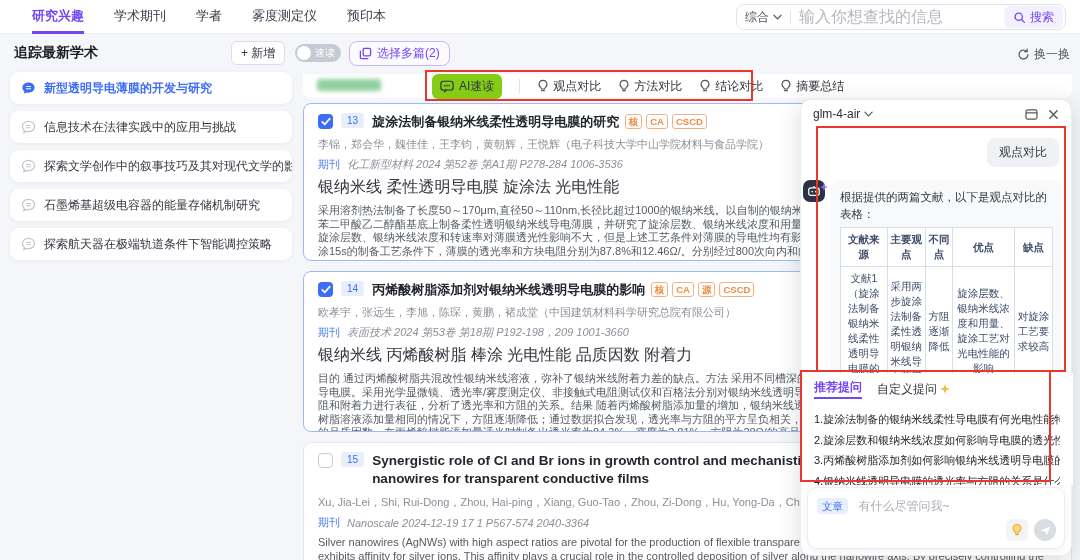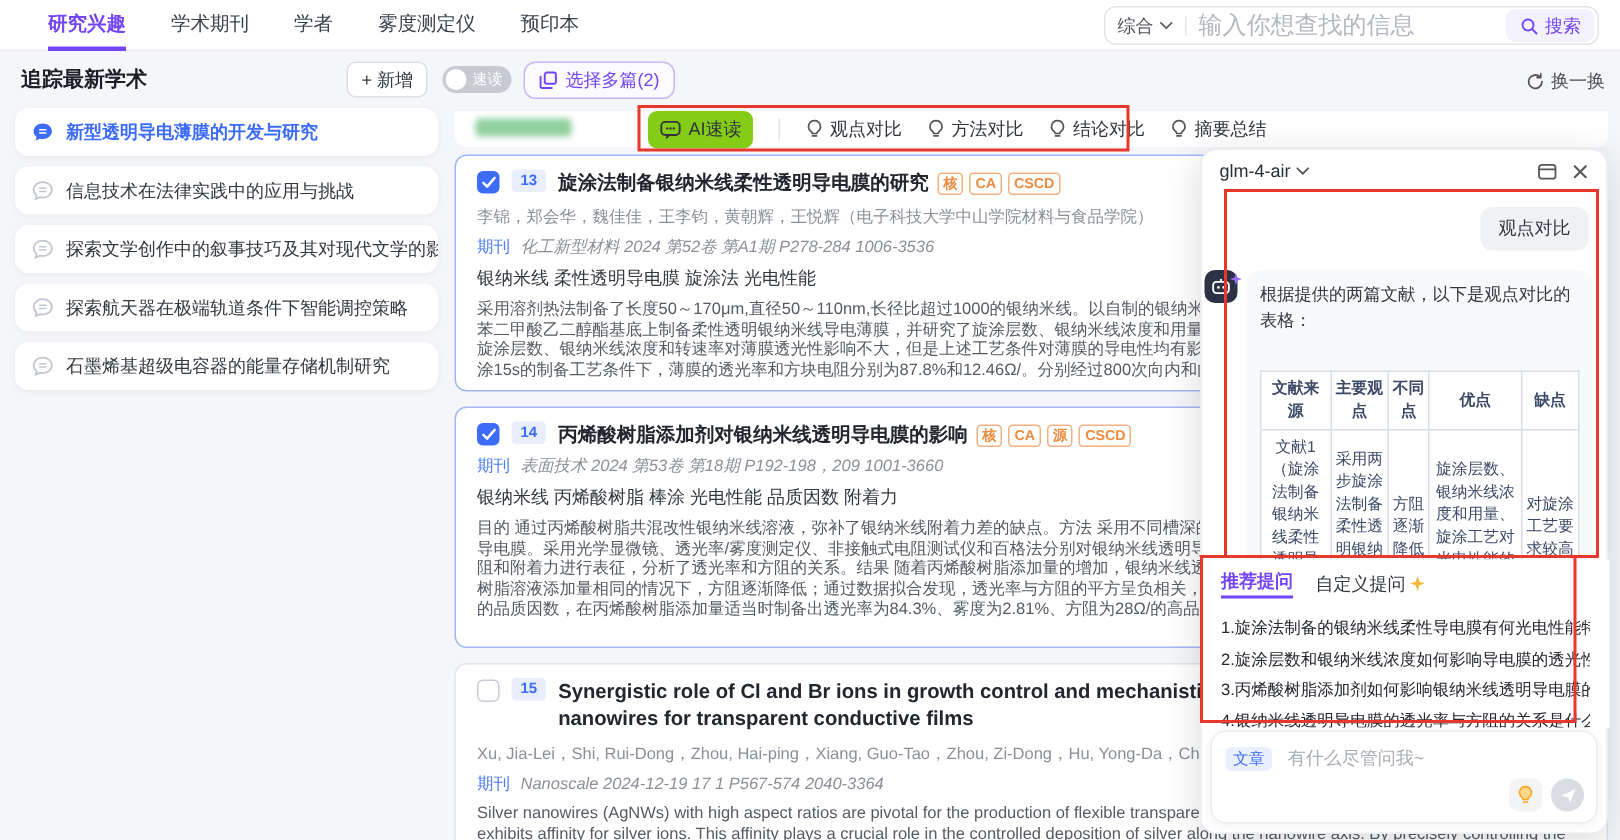--- a/index.html
+++ b/index.html
@@ -43,48 +43,48 @@
 
   
   .papers { position:absolute; left:303px; top:0; width:769px; z-index:1; }
   .paper { position:absolute; left:0; width:769px; background:#fff; border-radius:8px; border:1px solid #e4e6ee; padding:9px 14px; overflow:hidden; }
   .paper.selected { border-color:#9fb9f5; }
   .partial-card { position:absolute; left:0; top:74px; width:769px; height:24px; background:#fff; border-radius:0 0 8px 8px; display:flex; align-items:flex-start; padding:5px 14px; }
   .greenblur { display:inline-block; width:64px; height:12px; background:#7ec88f; border-radius:3px; filter:blur(2px); opacity:.85; }
   .p-head { display:flex; align-items:flex-start; gap:8px; }
   .checkbox { flex:0 0 15px; width:15px; height:15px; border-radius:4px; margin-top:1px; background:#3D6DF8; display:flex; align-items:center; justify-content:center; cursor:pointer; }
   .checkbox.unchecked { background:#fff; border:1.5px solid #c8ccd6; }
-  .pnum { flex:0 0 auto; background:#e9eefc; color:#3D6DF8; font-size:10px; font-weight:bold; padding:2px 6px; border-radius:3px; margin-top:0px; }
+  .pnum { flex:0 0 auto; background:#e9eefc; color:#3D6DF8; font-size:10px; font-weight:normal; padding:2px 6px; border-radius:3px; margin-top:0px; }
   .ptitle { font-size:13px; font-weight:bold; color:#22262e; line-height:17px; cursor:pointer; }
   .pbadges { display:inline-flex; gap:4px; margin-left:2px; vertical-align:1px; }
   .pbadge { color:#ED8C40; border:1px solid #F2B183; background:#fff; border-radius:3px; font-size:9.5px; line-height:13px; padding:0 3px; white-space:nowrap; }
   .pauthors { font-size:11px; color:#8b8f98; margin-top:7px; white-space:nowrap; overflow:hidden; }
   .pjournal { display:flex; gap:7px; align-items:center; margin-top:5px; }
   .jlabel { font-size:11px; color:#4d7df2; }
   .jinfo { font-size:11px; color:#8b8f98; font-style:italic; white-space:nowrap; overflow:hidden; }
-  .pkeywords { font-size:12px; color:#33373f; font-weight:500; margin-top:5px; white-space:nowrap; overflow:hidden; }
+  .pkeywords { font-size:16px; color:#33373f; font-weight:500; margin-top:5px; white-space:nowrap; overflow:hidden; }
   .pabstract { font-size:11px; color:#555a63; line-height:13.5px; margin-top:6px; display:-webkit-box; -webkit-box-orient:vertical; overflow:hidden; }
   .clamp4 { -webkit-line-clamp:4; max-height:54px; }
   .clamp5 { -webkit-line-clamp:5; max-height:68px; }
   .chip-row { margin-top:8px; }
   .ptitle-en { font-size:13.5px; font-weight:bold; color:#22262e; line-height:18px; }
 
   
   .chatpanel { position:absolute; left:800px; top:99px; width:272px; height:457px; background:#fff; border:1px solid #ececf1; border-radius:11px; box-shadow:0 6px 24px rgba(25,28,40,.16); z-index:20; }
   .cp-head { position:absolute; left:0; top:0; right:0; height:28px; display:flex; align-items:center; padding:0 12px; }
   .model { display:flex; align-items:center; gap:4px; font-size:12px; color:#2a2e36; cursor:pointer; }
   .cp-icons { margin-left:auto; display:flex; align-items:center; gap:10px; }
   .cp-ic { cursor:pointer; display:flex; }
   .chatbody { position:absolute; left:0; top:28px; width:272px; height:245px; overflow:hidden; display:flex; flex-direction:column; }
   .ububble { align-self:flex-end; margin:10px 14px 0 0; background:#f0f1f4; border-radius:8px; padding:6px 12px; font-size:12px; color:#33373f; }
   .arow { display:flex; align-items:flex-start; margin-top:13px; padding-left:2px; padding-right:11px; gap:6px; }
   .avatar { position:relative; flex:0 0 22px; width:22px; height:22px; background:#2b3245; border-radius:7px; display:flex; align-items:center; justify-content:center; }
   .avatar .spark { position:absolute; right:-3px; top:-3px; }
   .abubble { flex:1; background:#f8f9fb; border-radius:10px; padding:9px 9px; font-size:11.5px; color:#33373f; line-height:17px; }
-  .ctable { width:100%; border-collapse:collapse; margin-top:24px; background:#fff; table-layout:fixed; }
+  .ctable { width:100%; border-collapse:collapse; margin-top:4px; background:#fff; table-layout:fixed; }
   .ctable th, .ctable td { border:1px solid #d9dde6; font-size:10.5px; color:#3c4a68; text-align:center; vertical-align:middle; padding:4px 2px; line-height:15px; word-break:break-all; }
   .ctable th { font-weight:bold; }
   .questions { position:absolute; left:0; top:273px; width:272px; height:112px; background:#fff; padding:6px 13px 0 13px; overflow:hidden; }
   .qtabs { display:flex; align-items:center; gap:15px; margin-bottom:10px; }
   .qtab { font-size:12px; color:#33373f; cursor:pointer; display:flex; align-items:center; gap:3px; }
   .qtab.active { color:#7445F5; font-weight:bold; border-bottom:2px solid #7445F5; padding-bottom:1px; }
   .qitem { font-size:11px; color:#23262c; font-weight:500; line-height:20.5px; white-space:nowrap; overflow:hidden; cursor:pointer; }
   .chat-input { position:absolute; left:6px; right:6px; bottom:6px; height:62px; background:#fff; border:1px solid #ececf1; border-radius:10px; box-shadow:0 2px 8px rgba(0,0,0,.05); padding:8px 9px; cursor:text; }
   .doc-badge { background:#e9effd; color:#3D6DF8; font-size:10.5px; padding:2px 5px; border-radius:4px; }
   .input-ph { font-size:12px; color:#a9adb5; margin-left:6px; }
@@ -239,30 +239,30 @@
         </span>
       <span>探索文学创作中的叙事技巧及其对现代文学的影响</span>
     </div>
     <div class="side-item">
       <span style="display:flex;">
           <svg width="15" height="15" viewBox="0 0 16 16">
             <path d="M8 1.5c3.6 0 6.5 2.4 6.5 5.5s-2.9 5.5-6.5 5.5c-.7 0-1.4-.1-2-.3L3 13.5l.6-2.4C2.3 10 1.5 8.7 1.5 7c0-3.1 2.9-5.5 6.5-5.5z" fill="none" stroke="#c2c6cf" stroke-width="1.3"></path>
             <path d="M5.8 5.8h4.4M5.8 8.2h4.4" stroke="#c2c6cf" stroke-width="1.1" stroke-linecap="round"></path>
           </svg>
         </span>
-      <span>探索航天器在极端轨道条件下智能调控策略</span>
+      <span>石墨烯基超级电容器的能量存储机制研究</span>
     </div>
     <div class="side-item">
       <span style="display:flex;">
           <svg width="15" height="15" viewBox="0 0 16 16">
             <path d="M8 1.5c3.6 0 6.5 2.4 6.5 5.5s-2.9 5.5-6.5 5.5c-.7 0-1.4-.1-2-.3L3 13.5l.6-2.4C2.3 10 1.5 8.7 1.5 7c0-3.1 2.9-5.5 6.5-5.5z" fill="none" stroke="#c2c6cf" stroke-width="1.3"></path>
             <path d="M5.8 5.8h4.4M5.8 8.2h4.4" stroke="#c2c6cf" stroke-width="1.1" stroke-linecap="round"></path>
           </svg>
         </span>
-      <span>石墨烯基超级电容器的能量存储机制研究</span>
+      <span>探索航天器在极端轨道条件下智能调控策略</span>
     </div>
   </aside>
 
   <main class="papers">
     <div class="partial-card">
         <span class="greenblur"></span>
       </div>
 
     <article class="paper selected" style="top:103px; height:158px;">
       <div class="p-head">
@@ -300,20 +300,21 @@
         <span class="pnum">14</span>
         <h3 class="ptitle"><span>丙烯酸树脂添加剂对银纳米线透明导电膜的影响</span>
           <span class="pbadges">
             <span class="pbadge">核</span>
             <span class="pbadge">CA</span>
             <span class="pbadge">源</span>
             <span class="pbadge">CSCD</span>
           </span>
         </h3>
       </div>
+      <div class="pauthors">欧孝宇，张远生，李旭，陈琛，黄鹏，褚成堂（中国建筑材料科学研究总院有限公司）</div>
       <div class="pjournal">
         <span class="jlabel">期刊</span>
         <span class="jinfo">表面技术 2024 第53卷 第18期 P192-198，209 1001-3660</span>
       </div>
       <div class="pkeywords">银纳米线  丙烯酸树脂  棒涂  光电性能  品质因数  附着力</div>
       <div class="pabstract clamp5">目的 通过丙烯酸树脂共混改性银纳米线溶液，弥补了银纳米线附着力差的缺点。方法 采用不同槽深的线棒在玻璃基底上多次涂覆，制备了银纳米线透明导电膜。采用光学显微镜、透光率/雾度测定仪、非接触式电阻测试仪和百格法分别对银纳米线透明导电膜的表面形貌、表面粗糙度、透光率、雾度、方阻和附着力进行表征，分析了透光率和方阻的关系。结果 随着丙烯酸树脂添加量的增加，银纳米线透明导电膜的附着力增强。在线棒槽深相同、丙烯酸树脂溶液添加量相同的情况下，方阻逐渐降低；通过数据拟合发现，透光率与方阻的平方呈负相关，采用更大线棒槽深制备的银纳米线透明导电膜有更高的品质因数，在丙烯酸树脂添加量适当时制备出透光率为84.3%、雾度为2.81%、方阻为28Ω/的高品质因数银纳米线透明导电膜。结论 丙烯酸树脂溶液可以有效提升银纳米线透明导电膜的附着力。</div>
 
     </article>
 
     <article class="paper" style="top:442px; height:130px;">

